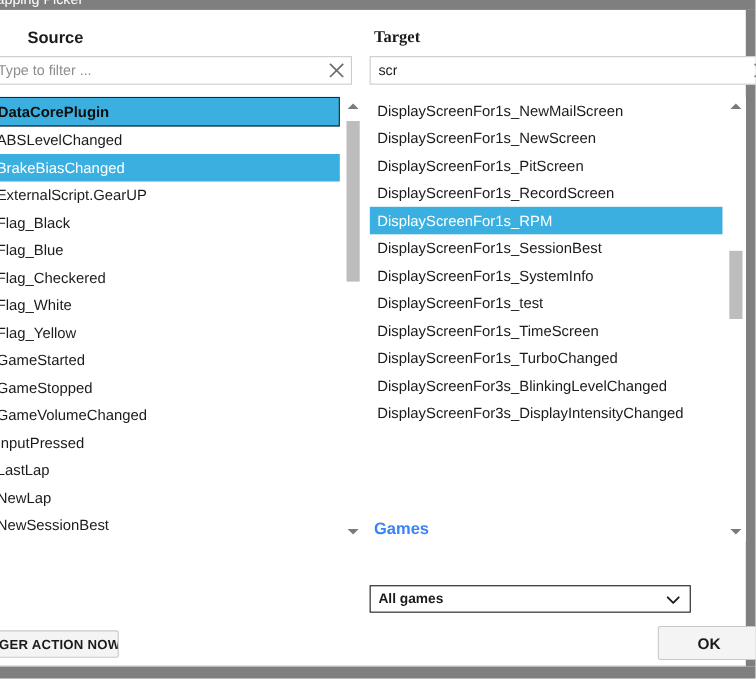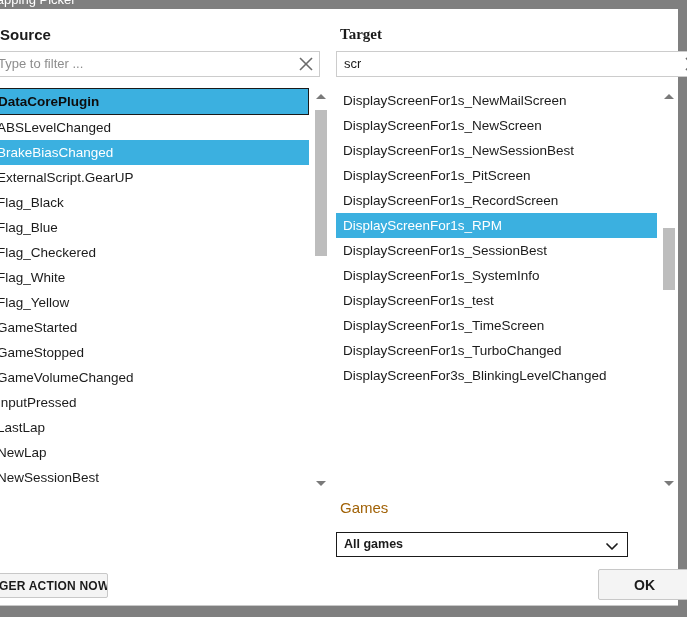--- a/index.html
+++ b/index.html
@@ -180,24 +180,24 @@
     left: 3px;
     width: 12px;
     background: #bdbdbd;
     cursor: pointer;
   }
 
   
   .games-label {
     position: absolute;
     left: 340px;
-    top: 499px;
+    top: 472px;
     font-size: 15px;
-    font-weight: normal;
-    color: #a16207;
+    font-weight: bold;
+    color: #3b82f6;
   }
   .games-combo {
     position: absolute;
     left: 336px;
     top: 532px;
     width: 292px;
     height: 25px;
     border: 1px solid #1a1a1a;
     background: #ffffff;
     box-sizing: border-box;
@@ -256,21 +256,21 @@
 
   <div class="titlebar">
     <div class="titlebar-text">Mapping Picker</div>
   </div>
   <div class="win-right-edge"></div>
   <div class="win-bottom-inner"></div>
   <div class="win-bottom-edge"></div>
 
   <div class="col col-source">
 
-    <div class="col-heading" style="left:10px;">Source</div>
+    <div class="col-heading" style="left:10px;padding-left:25px;">Source</div>
 
     <div class="filterbox" style="left:0px; width:330px;">
       <div class="filter-input placeholder">Type to filter ...</div>
       <div class="clear-x">
         <svg width="18" height="18" viewBox="0 0 18 18">
           <line x1="3" y1="3" x2="15" y2="15" stroke="#6b6b6b" stroke-width="1.6"></line>
           <line x1="15" y1="3" x2="3" y2="15" stroke="#6b6b6b" stroke-width="1.6"></line>
         </svg>
       </div>
     </div>
@@ -317,30 +317,30 @@
           <line x1="3" y1="3" x2="15" y2="15" stroke="#6b6b6b" stroke-width="1.6"></line>
           <line x1="15" y1="3" x2="3" y2="15" stroke="#6b6b6b" stroke-width="1.6"></line>
         </svg>
       </div>
     </div>
 
     <div class="listbox" style="left:0px; width:342px;">
       <div class="list-viewport" id="target-rows">
           <div class="list-row">DisplayScreenFor1s_NewMailScreen</div>
           <div class="list-row">DisplayScreenFor1s_NewScreen</div>
-          <div class="list-row">DisplayScreenFor1s_NewSessionBest</div>
           <div class="list-row">DisplayScreenFor1s_PitScreen</div>
           <div class="list-row">DisplayScreenFor1s_RecordScreen</div>
           <div class="list-row selected">DisplayScreenFor1s_RPM</div>
           <div class="list-row">DisplayScreenFor1s_SessionBest</div>
           <div class="list-row">DisplayScreenFor1s_SystemInfo</div>
           <div class="list-row">DisplayScreenFor1s_test</div>
           <div class="list-row">DisplayScreenFor1s_TimeScreen</div>
           <div class="list-row">DisplayScreenFor1s_TurboChanged</div>
           <div class="list-row">DisplayScreenFor3s_BlinkingLevelChanged</div>
+          <div class="list-row">DisplayScreenFor3s_DisplayIntensityChanged</div>
         </div>
       <div class="vscroll">
         <div class="vscroll-arrow up">
             <div class="tri up"></div>
           </div>
         <div class="vscroll-thumb" id="target-thumb" style="top: 140px; height: 62px;"></div>
         <div class="vscroll-arrow down">
             <div class="tri down"></div>
           </div>
       </div>

